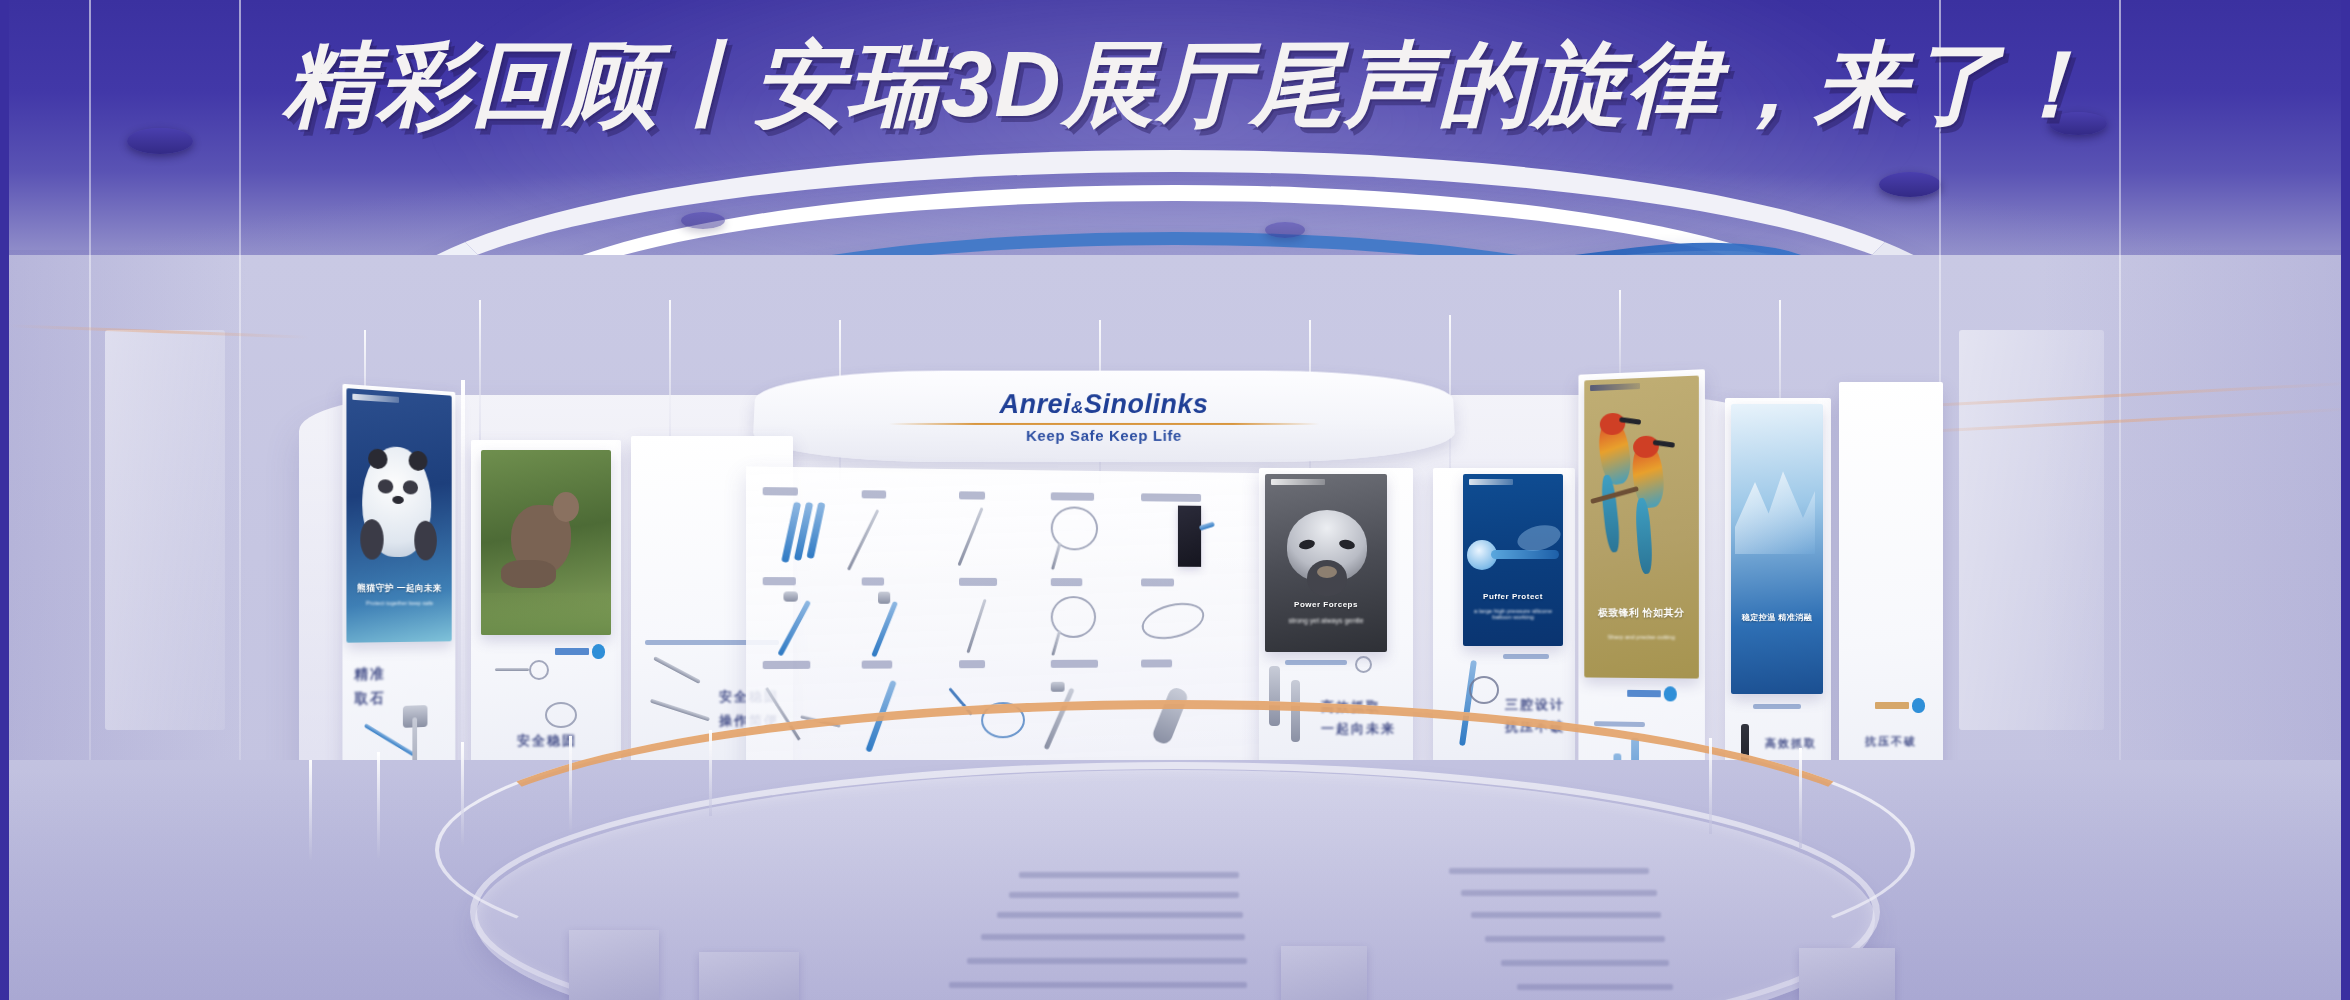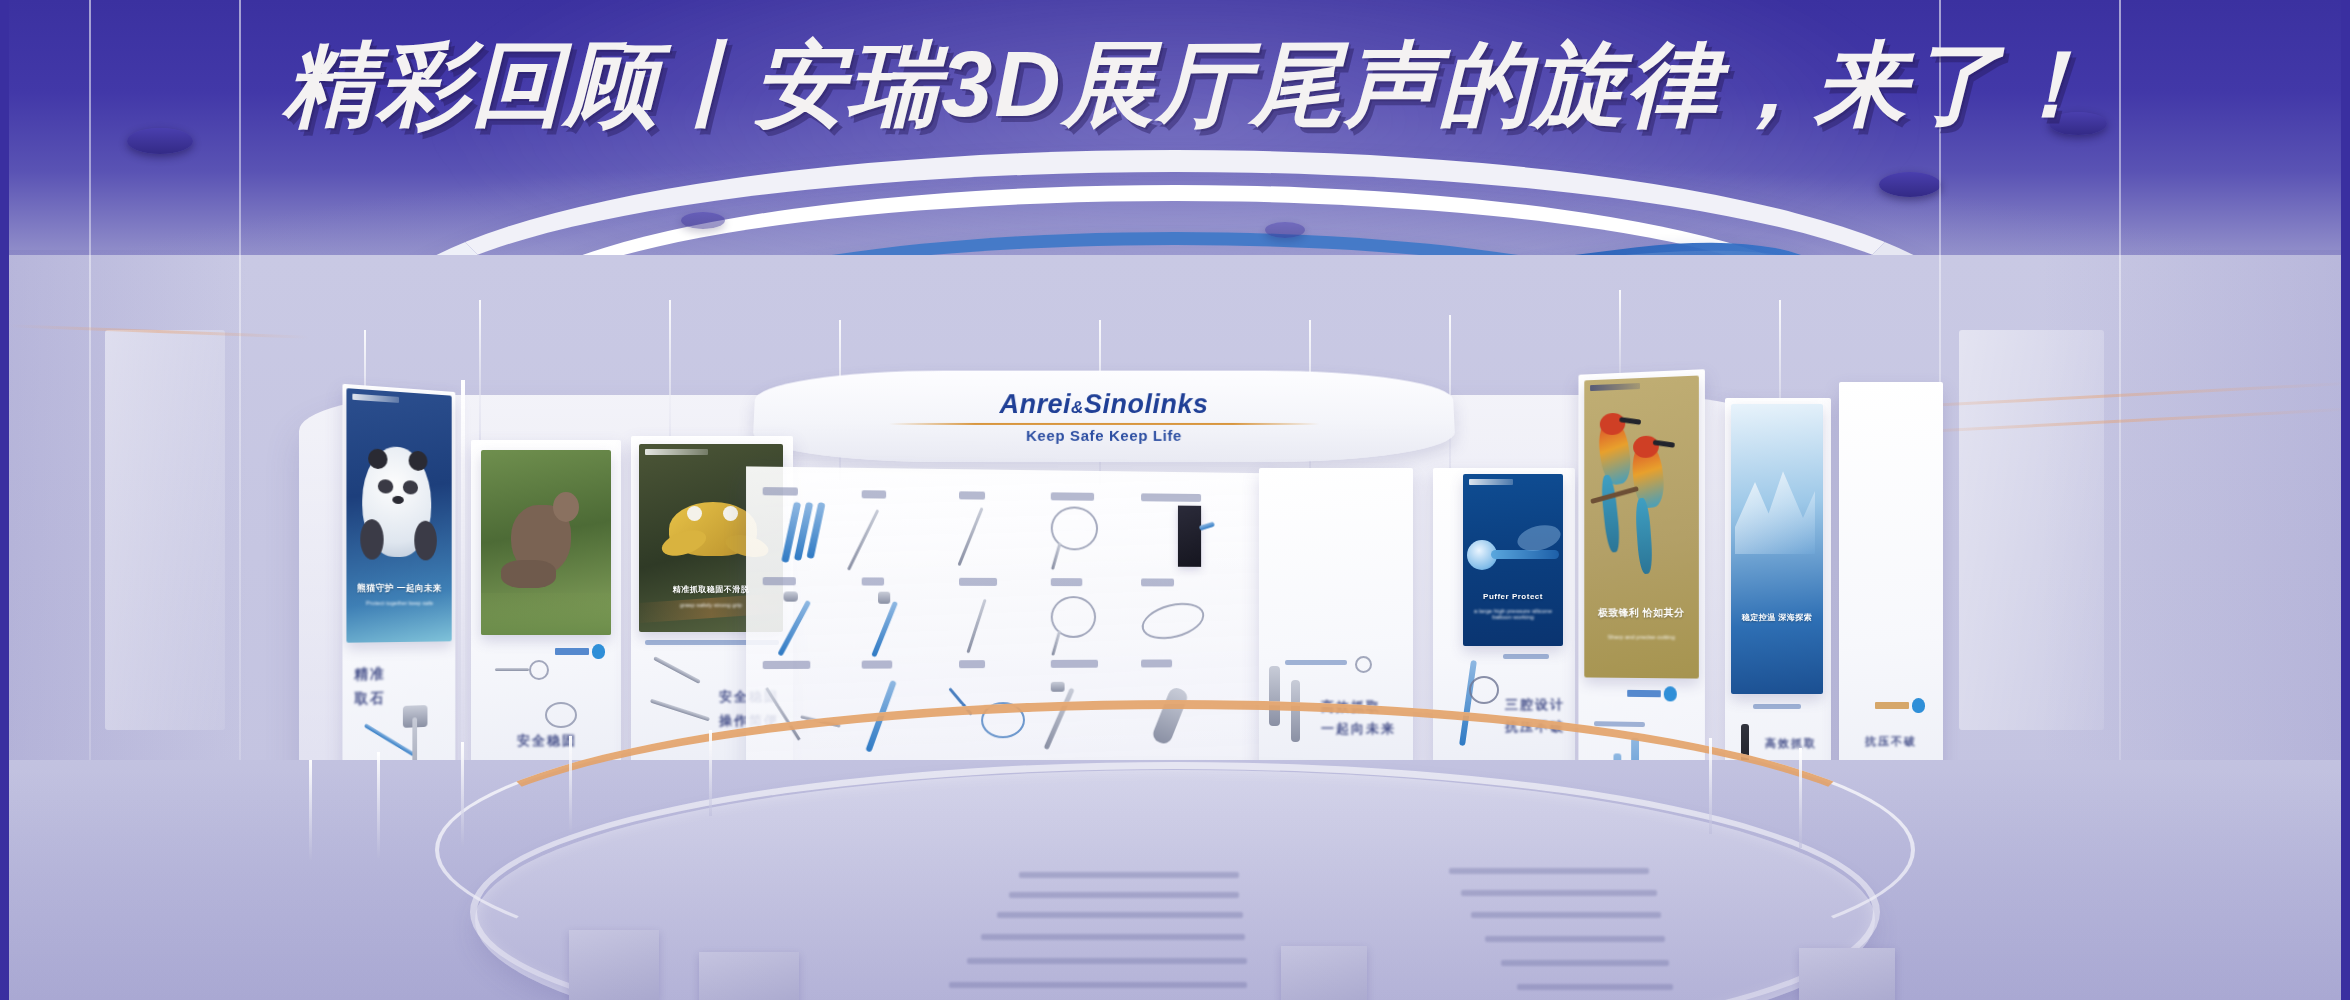--- a/index.html
+++ b/index.html
@@ -359,31 +359,20 @@
       <div class="txt"></div>
       <div class="dot"></div>
     </div>
     <div class="instrument grey" style="left:24px;top:228px;width:34px;height:3px;"></div>
     <div class="loop" style="left:58px;top:220px;width:16px;height:16px;"></div>
     <div class="loop" style="left:74px;top:262px;width:28px;height:22px;"></div>
     <div class="board-text" style="left:46px;top:292px;font-size:13px;">安全稳固</div>
   </div>
 
   <div class="board" style="left:622px;top:436px;width:162px;height:330px;">
-    <div class="poster" style="left:8px;top:8px;width:144px;height:188px;background:linear-gradient(165deg,#4c5637 0%,#2f3a26 55%,#586541 100%);">
-      <div class="poster-brand"></div>
-      <div style="position:absolute;left:30px;top:58px;width:88px;height:54px;border-radius:50% 50% 40% 40%;background:linear-gradient(140deg,#e8c348,#b8902c);"></div>
-      <div style="position:absolute;left:22px;top:88px;width:46px;height:22px;border-radius:50%;background:#d9b33f;transform:rotate(-18deg);"></div>
-      <div style="position:absolute;left:86px;top:92px;width:44px;height:20px;border-radius:50%;background:#c9a336;transform:rotate(14deg);"></div>
-      <div style="position:absolute;left:48px;top:62px;width:15px;height:15px;border-radius:50%;background:#f4f2ea;"></div>
-      <div style="position:absolute;left:84px;top:62px;width:15px;height:15px;border-radius:50%;background:#f4f2ea;"></div>
-      <div style="position:absolute;left:0;bottom:14px;width:100%;height:20px;background:linear-gradient(90deg,rgba(120,85,50,.1),rgba(150,110,60,.6),rgba(120,85,50,.1));transform:rotate(-4deg);"></div>
-      <div class="poster-title" style="top:140px;font-size:8px;">精准抓取稳固不滑脱</div>
-      <div class="poster-sub" style="top:158px;font-size:6px;">grasp safely strong grip</div>
-    </div>
     <div style="position:absolute;left:14px;top:204px;width:134px;height:5px;background:#4b6fb0;opacity:.5;filter:blur(.7px);border-radius:2px;"></div>
     <div class="instrument grey" style="left:20px;top:232px;width:52px;height:4px;transform:rotate(28deg);"></div>
     <div class="instrument grey" style="left:18px;top:272px;width:62px;height:4px;transform:rotate(18deg);"></div>
     <div class="board-text" style="left:88px;top:252px;font-size:13px;">安全稳固</div>
     <div class="board-text" style="left:88px;top:276px;font-size:13px;">操作简便</div>
   </div>
 
   <div class="grid-wall">
     <div class="grid-label" style="left:16px;top:20px;width:34px;"></div>
     <div class="grid-label" style="left:112px;top:22px;width:24px;"></div>
@@ -426,20 +415,30 @@
     <div class="instrument grey" style="left:52px;top:248px;width:40px;height:3px;transform:rotate(14deg);"></div>
     <div class="instrument" style="left:128px;top:208px;width:6px;height:74px;transform:rotate(20deg);"></div>
     <div class="loop" style="left:230px;top:232px;width:40px;height:32px;border-color:#4a7fc0;"></div>
     <div class="instrument" style="left:208px;top:214px;width:3px;height:34px;transform:rotate(-40deg);background:#4a7fc0;"></div>
     <div class="instrument grey" style="left:306px;top:216px;width:5px;height:66px;transform:rotate(24deg);"></div>
     <div class="instrument grey" style="left:300px;top:212px;width:14px;height:10px;border-radius:3px;"></div>
     <div class="instrument grey" style="left:412px;top:218px;width:20px;height:58px;border-radius:9px;transform:rotate(22deg);"></div>
   </div>
 
   <div class="board" style="left:1250px;top:468px;width:154px;height:300px;">
+    <div class="poster" style="left:6px;top:6px;width:122px;height:178px;background:linear-gradient(170deg,#6e7078 0%,#4a4c54 50%,#2e3036 100%);">
+      <div class="poster-brand"></div>
+      <div style="position:absolute;left:22px;top:36px;width:80px;height:72px;border-radius:50% 50% 44% 44%;background:radial-gradient(circle at 50% 25%,#eceef2,#b9bcc5 60%,#6a6d77);"></div>
+      <div style="position:absolute;left:34px;top:66px;width:16px;height:9px;border-radius:50%;background:#23242a;transform:rotate(-12deg);"></div>
+      <div style="position:absolute;left:74px;top:66px;width:16px;height:9px;border-radius:50%;background:#23242a;transform:rotate(12deg);"></div>
+      <div style="position:absolute;left:42px;top:86px;width:40px;height:36px;border-radius:50% 50% 46% 46%;background:#43444c;"></div>
+      <div style="position:absolute;left:52px;top:92px;width:20px;height:12px;border-radius:50%;background:#8d7f70;"></div>
+      <div class="poster-title" style="top:126px;font-size:8px;">Power Forceps</div>
+      <div class="poster-sub" style="top:143px;font-size:7px;">strong yet always gentle</div>
+    </div>
     <div style="position:absolute;left:26px;top:192px;width:62px;height:5px;background:#4b6fb0;opacity:.5;filter:blur(.7px);border-radius:2px;"></div>
     <div class="loop" style="left:96px;top:188px;width:13px;height:13px;"></div>
     <div class="instrument grey" style="left:10px;top:198px;width:11px;height:60px;border-radius:4px;"></div>
     <div class="instrument grey" style="left:32px;top:212px;width:9px;height:62px;border-radius:4px;"></div>
     <div class="board-text" style="left:62px;top:230px;font-size:13px;">高效抓取</div>
     <div class="board-text" style="left:62px;top:252px;font-size:13px;">一起向未来</div>
   </div>
 
   <div class="board" style="left:1424px;top:468px;width:142px;height:300px;">
     <div class="poster" style="left:30px;top:6px;width:100px;height:172px;background:linear-gradient(175deg,#0f4d93 0%,#0b3f80 45%,#0a3470 100%);">
@@ -480,21 +479,21 @@
     <div class="instrument" style="left:18px;top:398px;width:8px;height:66px;"></div>
     <div class="instrument" style="left:36px;top:382px;width:8px;height:82px;"></div>
     <div class="instrument" style="left:54px;top:366px;width:8px;height:98px;"></div>
     <div class="board-text" style="left:72px;top:402px;font-size:12px;letter-spacing:1px;">极致切割</div>
     <div class="board-text" style="left:72px;top:428px;font-size:12px;letter-spacing:1px;">时单效能</div>
   </div>
 
   <div class="board" style="left:1716px;top:398px;width:106px;height:430px;">
     <div class="poster" style="left:6px;top:6px;width:92px;height:290px;background:linear-gradient(175deg,#e8f3fb 0%,#9dc8e8 35%,#2e6fb4 75%,#1b4f91 100%);">
       <div style="position:absolute;left:4px;top:60px;width:80px;height:90px;background:linear-gradient(150deg,rgba(255,255,255,.85),rgba(120,180,230,.2));clip-path:polygon(0% 70%,25% 20%,42% 55%,60% 8%,85% 60%,100% 30%,100% 100%,0% 100%);"></div>
-      <div class="poster-title" style="top:208px;font-size:8px;">稳定控温 深海探索</div>
+      <div class="poster-title" style="top:208px;font-size:8px;">稳定控温 精准消融</div>
     </div>
     <div style="position:absolute;left:28px;top:306px;width:48px;height:5px;background:#4b6fb0;opacity:.5;filter:blur(.7px);border-radius:2px;"></div>
     <div class="instrument grey" style="left:16px;top:326px;width:8px;height:54px;border-radius:3px;background:linear-gradient(180deg,#32343e,#1b1c24);"></div>
     <div class="board-text" style="left:40px;top:338px;font-size:11px;">高效抓取</div>
   </div>
 
   <div class="board" style="left:1830px;top:382px;width:104px;height:430px;">
     <div class="mini-logo" style="left:36px;top:316px;">
       <div class="txt" style="background:#d09447;"></div>
       <div class="dot" style="background:#2f8fd8;"></div>

